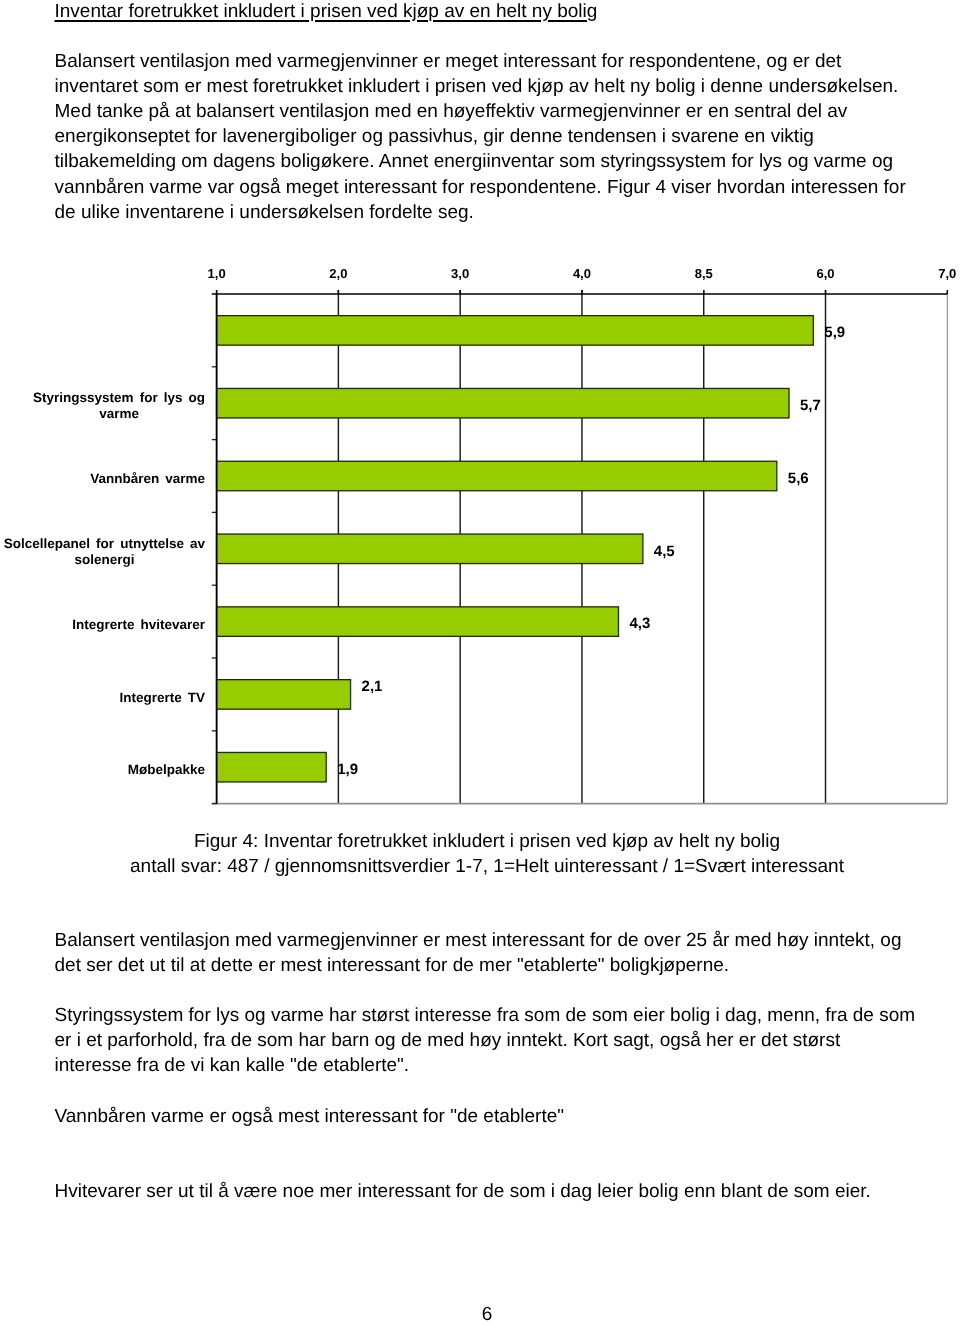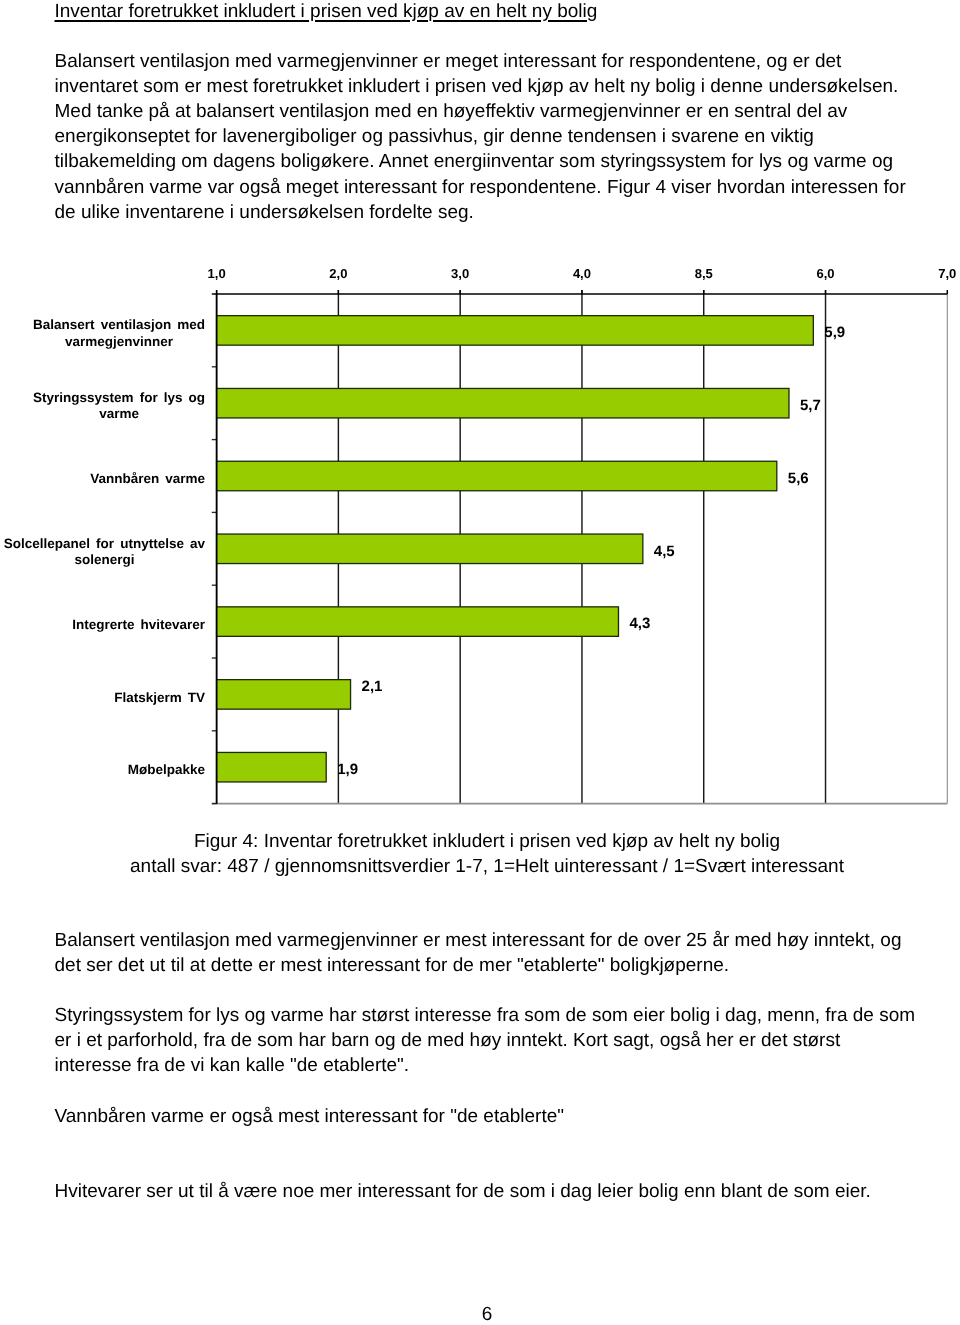--- a/index.html
+++ b/index.html
@@ -63,26 +63,25 @@
     <line x1="216.60" y1="290.00" x2="216.60" y2="294.00" stroke="#000000" stroke-width="1.35"></line>
     <line x1="338.38" y1="290.00" x2="338.38" y2="294.00" stroke="#000000" stroke-width="1.35"></line>
     <line x1="460.17" y1="290.00" x2="460.17" y2="294.00" stroke="#000000" stroke-width="1.35"></line>
     <line x1="581.95" y1="290.00" x2="581.95" y2="294.00" stroke="#000000" stroke-width="1.35"></line>
     <line x1="703.73" y1="290.00" x2="703.73" y2="294.00" stroke="#000000" stroke-width="1.35"></line>
     <line x1="825.52" y1="290.00" x2="825.52" y2="294.00" stroke="#000000" stroke-width="1.35"></line>
     <line x1="947.30" y1="290.00" x2="947.30" y2="294.00" stroke="#000000" stroke-width="1.35"></line>
     <line x1="211.80" y1="294.00" x2="947.30" y2="294.00" stroke="#000000" stroke-width="1.6"></line>
     <line x1="216.60" y1="293.20" x2="216.60" y2="804.00" stroke="#000000" stroke-width="1.6"></line>
     </svg>
-    <div class="catlabel" style="top:317.40px"><span><span>Balansert ventilasjon med</span><br><span>varmegjenvinner</span></span></div>
     <div class="catlabel" style="top:390.20px"><span><span>Styringssystem for lys og</span><br><span>varme</span></span></div>
     <div class="catlabel" style="top:471.10px"><span><span>Vannbåren varme</span></span></div>
     <div class="catlabel" style="top:535.80px"><span><span>Solcellepanel for utnyttelse av</span><br><span>solenergi</span></span></div>
     <div class="catlabel" style="top:616.70px"><span><span>Integrerte hvitevarer</span></span></div>
-    <div class="catlabel" style="top:689.50px"><span><span>Flatskjerm TV</span></span></div>
+    <div class="catlabel" style="top:689.50px"><span><span>Integrerte TV</span></span></div>
     <div class="catlabel" style="top:762.30px"><span><span>Møbelpakke</span></span></div>
     <div class="vallabel" style="left:824.34px;top:325.10px">5,9</div>
     <div class="vallabel" style="left:799.98px;top:397.90px">5,7</div>
     <div class="vallabel" style="left:787.80px;top:470.70px">5,6</div>
     <div class="vallabel" style="left:653.84px;top:543.50px">4,5</div>
     <div class="vallabel" style="left:629.48px;top:616.30px">4,3</div>
     <div class="vallabel" style="left:361.56px;top:679px">2,1</div>
     <div class="vallabel" style="left:337.20px;top:761.90px">1,9</div>
     <div class="ticklabel" style="left:176.60px;top:266px">1,0</div>
     <div class="ticklabel" style="left:298.38px;top:266px">2,0</div>

